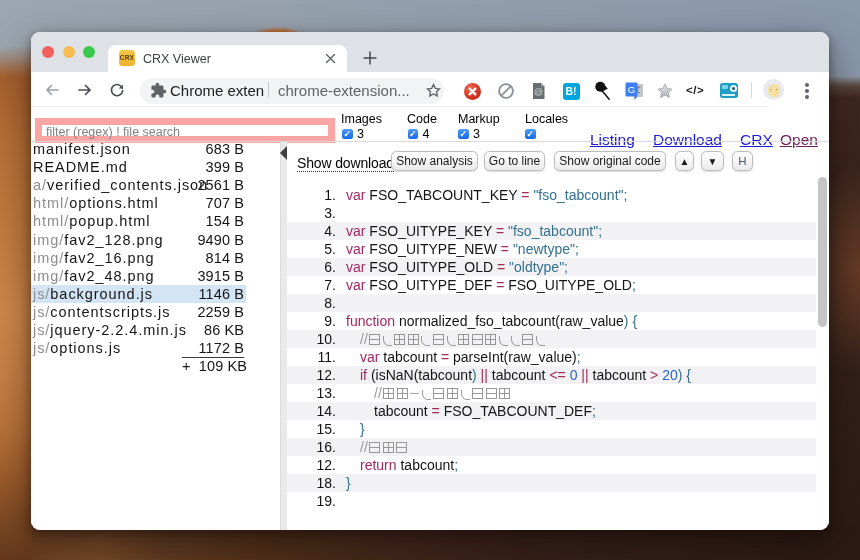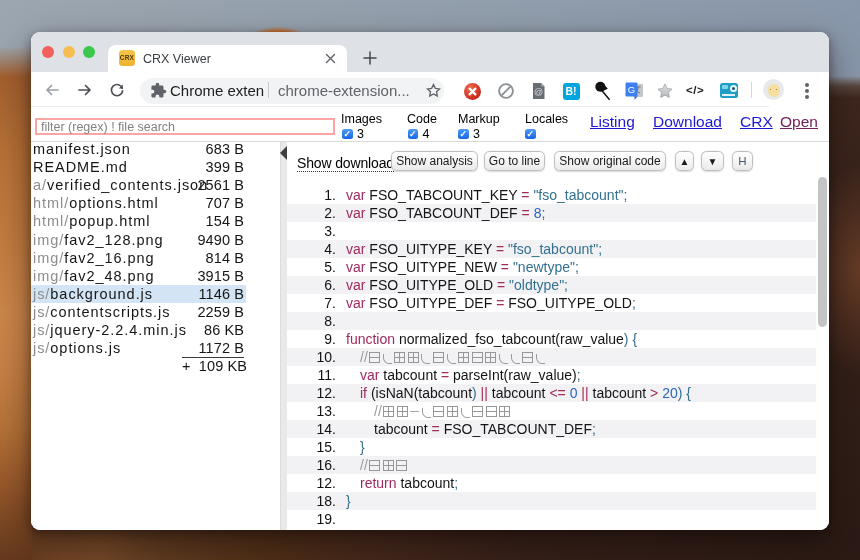--- a/index.html
+++ b/index.html
@@ -25,25 +25,25 @@
 #omni{left:109px;top:6px;width:304px;height:26px;border-radius:13px;background:#f1f3f4}
 #omnitext{left:139px;top:9.5px;font-size:15px;color:#202124}
 #omnipipe{left:237px;top:10px;width:1px;height:16px;background:#c4c8cc}
 #omniurl{left:247px;top:9.5px;font-size:15px;color:#5f6368}
 .xdot{width:4px;height:4px;border-radius:50%;background:#5f6368}
 #sep{left:720px;top:10px;width:1px;height:16px;background:#d5d7da}
 #avatar{left:732px;top:7px;width:21px;height:21px;border-radius:50%;background:#e7e9ec}
 #face{left:4.5px;top:5px;width:12px;height:13px;border-radius:48%;background:#f6dfa0}
 #face:before{content:"";position:absolute;left:2.2px;top:4.6px;width:1.8px;height:1.8px;border-radius:50%;background:#7a5a28}
 #face:after{content:"";position:absolute;right:2.2px;top:4.6px;width:1.8px;height:1.8px;border-radius:50%;background:#7a5a28}
-#finput{left:4px;top:11px;width:300px;height:17px;border:2px solid #fca5a5;background:#fff;font-size:12.5px;color:#828282;line-height:15px;padding-left:4px}
+#finput{left:4px;top:11px;width:300px;height:25px;border:7px solid #fca5a5;background:#fff;font-size:12.5px;color:#828282;line-height:15px;padding-left:4px}
 .cklab{top:4.5px;font-size:12.5px;color:#000}
 .ckb{top:21.5px;width:10.5px;height:10.5px;border-radius:2.5px;background:linear-gradient(#4f9bf7,#1667e8);color:#fff;font-size:9px;font-weight:bold;text-align:center;line-height:10.5px}
 .cknum{top:20px;font-size:12.5px;color:#000}
-.lnk{top:6px;font-size:15.5px;text-decoration:underline;color:#1d18d4}
+.lnk{top:24px;font-size:15.5px;text-decoration:underline;color:#1d18d4}
 #hairline{left:0;top:34px;width:798px;height:1px;background:#dadada}
 #files{left:0;top:33.3px;width:215px}
 .frow{position:relative;height:18.05px;line-height:18.05px;font-size:14.5px;letter-spacing:0.95px;color:#161616;padding-left:2px;white-space:nowrap}
 .frow .dir{color:#8d8d8d}
 .frow .sz{position:absolute;right:2px;top:0;letter-spacing:0.1px}
 .frow.sel{background:#d3e4f5}
 #divider{left:249px;top:35px;width:7px;height:388px;background:#e9e9e9;border-left:1px solid #dcdcdc}
 #tri{left:249px;top:39px;width:0;height:0;border-top:7.5px solid transparent;border-bottom:7.5px solid transparent;border-right:7px solid #3f3f3f}
 #shdl{left:266px;top:47.5px;font-size:14px;letter-spacing:-0.15px;color:#000;border-bottom:1px dotted #333}
 .mbtn{position:absolute;top:44px;height:20px;border:1px solid #bdbdbd;border-radius:5.5px;background:linear-gradient(#ffffff,#f5f5f5 50%,#eaeaea);font-size:12px;color:#1a1a1a;text-align:center;line-height:19px;box-shadow:0 0.5px 1.5px rgba(0,0,0,.15)}
@@ -199,21 +199,20 @@
     <div class="abs" id="tri"></div>
     <span class="abs" id="shdl">Show download</span>
     <div class="mbtn" style="left:360px;width:87px">Show analysis</div>
     <div class="mbtn" style="left:453px;width:61px">Go to line</div>
     <div class="mbtn" style="left:523px;width:112px">Show original code</div>
     <div class="mbtn" style="left:644px;width:19px;font-size:10px">▲</div>
     <div class="mbtn" style="left:670px;width:23px;font-size:10px">▼</div>
     <div class="mbtn" style="left:701px;width:21px;font-size:11.5px;color:#4a5a6a">H</div>
     <div class="abs" id="code">
       <div class="crow"><span class="ln">1.</span><span class="kw">var</span> FSO_TABCOUNT_KEY <span class="op">=</span> <span class="st">"fso_tabcount"</span><span class="pn">;</span></div>
-      <div class="crow e"><span class="ln">2.</span><span class="kw">var</span> FSO_TABCOUNT_DEF <span class="op">=</span> <span class="nu">8</span><span class="pn">;</span></div>
       <div class="crow"><span class="ln">3.</span></div>
       <div class="crow e"><span class="ln">4.</span><span class="kw">var</span> FSO_UITYPE_KEY <span class="op">=</span> <span class="st">"fso_tabcount"</span><span class="pn">;</span></div>
       <div class="crow"><span class="ln">5.</span><span class="kw">var</span> FSO_UITYPE_NEW <span class="op">=</span> <span class="st">"newtype"</span><span class="pn">;</span></div>
       <div class="crow e"><span class="ln">6.</span><span class="kw">var</span> FSO_UITYPE_OLD <span class="op">=</span> <span class="st">"oldtype"</span><span class="pn">;</span></div>
       <div class="crow"><span class="ln">7.</span><span class="kw">var</span> FSO_UITYPE_DEF <span class="op">=</span> FSO_UITYPE_OLD<span class="pn">;</span></div>
       <div class="crow e"><span class="ln">8.</span></div>
       <div class="crow"><span class="ln">9.</span><span class="kw">function</span> normalized_fso_tabcount(raw_value<span class="pn">) {</span></div>
       <div class="crow e"><span class="ln">10.</span><span class="i1 cm cjk">//<i class="a"></i><i class="h"></i><i class="b"></i><i class="b"></i><i class="h"></i><i class="a"></i><i class="h"></i><i class="b"></i><i class="a"></i><i class="b"></i><i class="h"></i><i class="h"></i><i class="a"></i><i class="h"></i></span></div>
       <div class="crow"><span class="ln">11.</span><span class="i1"><span class="kw">var</span> tabcount <span class="op">=</span> parseInt(raw_value)<span class="pn">;</span></span></div>
       <div class="crow e"><span class="ln">12.</span><span class="i1"><span class="kw">if</span> (isNaN(tabcount<span class="pn">)</span> <span class="op">||</span> tabcount <span class="op">&lt;=</span> <span class="nu">0</span> <span class="op">||</span> tabcount <span class="op">&gt;</span> <span class="nu">20</span><span class="pn">) {</span></span></div>

